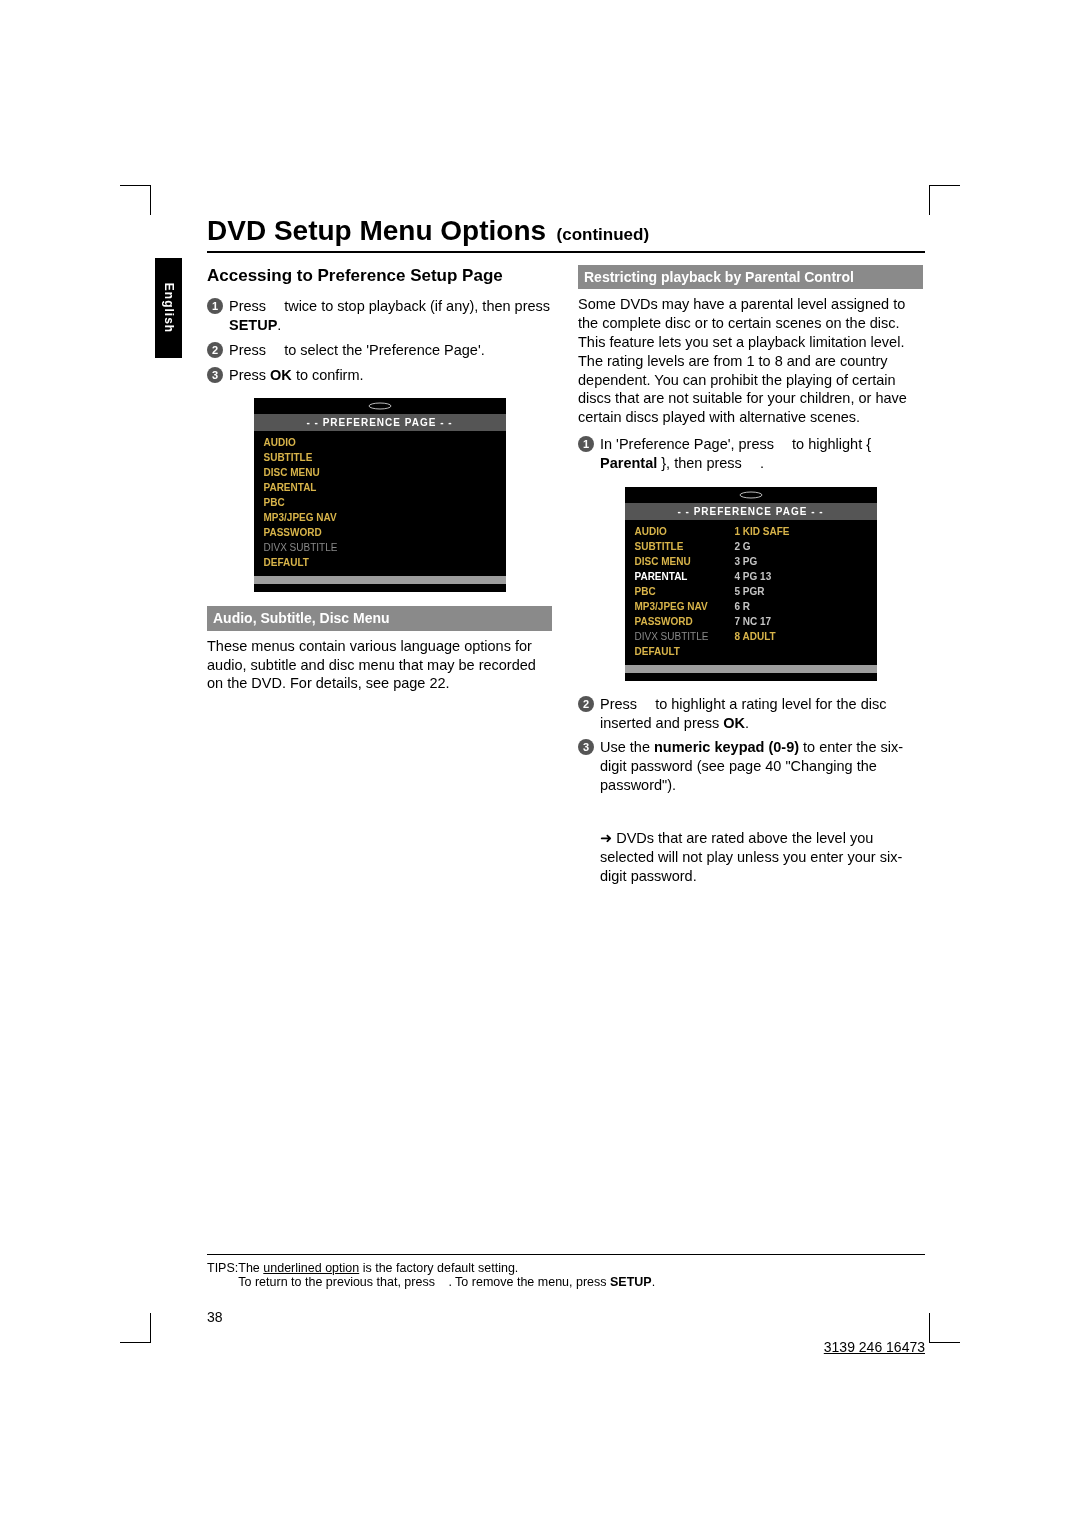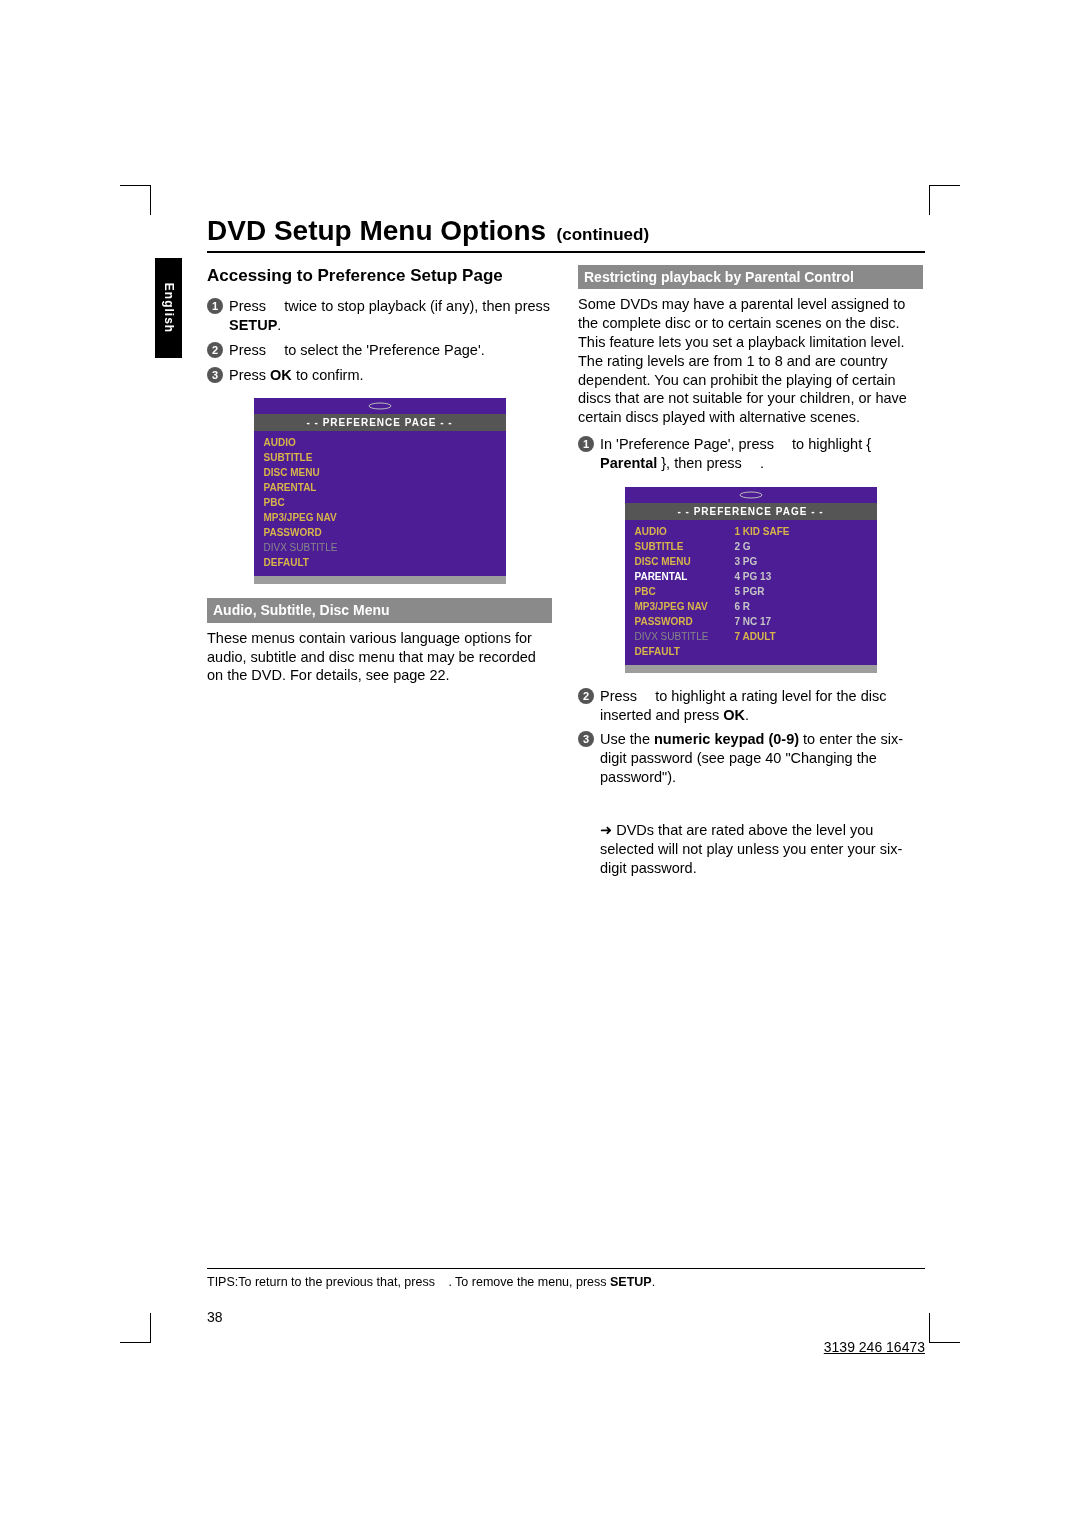--- a/index.html
+++ b/index.html
@@ -77,25 +77,26 @@
     background: #8a8a8a;
     color: #fff;
     font-size: 14px;
     font-weight: bold;
     padding: 3px 6px;
     margin: 12px 0 6px 0;
   }
 
   .osd {
     width: 252px;
-    background: #4c1d95;
+    background: #000000;
     color: #d8b44a;
     font-size: 10px;
     font-weight: bold;
     margin: 14px auto 14px auto;
+    padding-bottom: 8px;
   }
   .osd .top { height: 16px; text-align: center; }
   .osd .top svg { margin-top: 4px; }
   .osd .hdr {
     background: #555;
     color: #fff;
     text-align: center;
     font-size: 10px;
     letter-spacing: 1px;
     padding: 2px 0;
@@ -272,21 +273,21 @@
         <div class="row">
             <span class="left">MP3/JPEG NAV</span>
             <span class="right">6  R</span>
           </div>
         <div class="row">
             <span class="left">PASSWORD</span>
             <span class="right">7  NC 17</span>
           </div>
         <div class="row">
             <span class="left dim">DIVX SUBTITLE</span>
-            <span class="right hi">7  ADULT</span>
+            <span class="right hi">8  ADULT</span>
           </div>
         <div class="row">
             <span class="left">DEFAULT</span>
           </div>
         <div class="footer"></div>
       </div>
 
       <div class="step">
         <span class="bullet">2</span>
         <span>Press </span>
@@ -304,20 +305,23 @@
       <div class="indent-no-bullet">
         <span>➜ </span><span>DVDs that are rated above the level you selected will not play unless you enter your six-digit password.</span>
       </div>
     </div>
   </div>
 
   <div class="tips">
     <div class="label">TIPS:</div>
     <div class="body">
       <div>
+        <span>The </span><span class="underline">underlined option</span><span> is the factory default setting.</span>
+      </div>
+      <div>
         <span>To return to the previous that, press </span><span class="arrow"></span><span>.  To remove the menu, press </span><b>SETUP</b><span>.</span>
       </div>
     </div>
   </div>
 
   <div class="page-num">38</div>
   <div class="doc-code">3139 246 16473</div>
 </div>
 
 </body></html>

